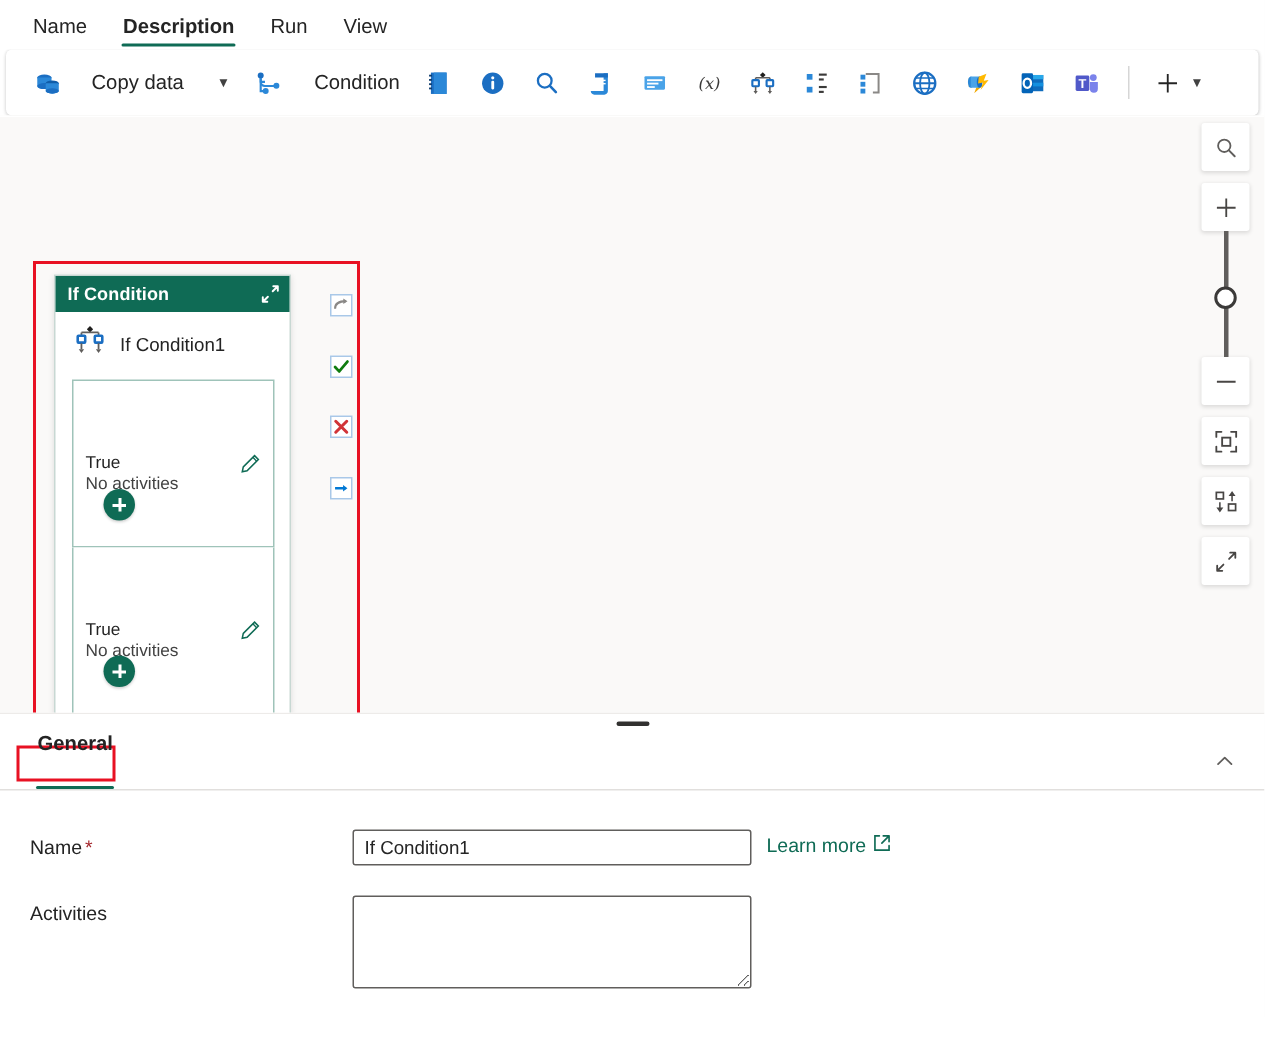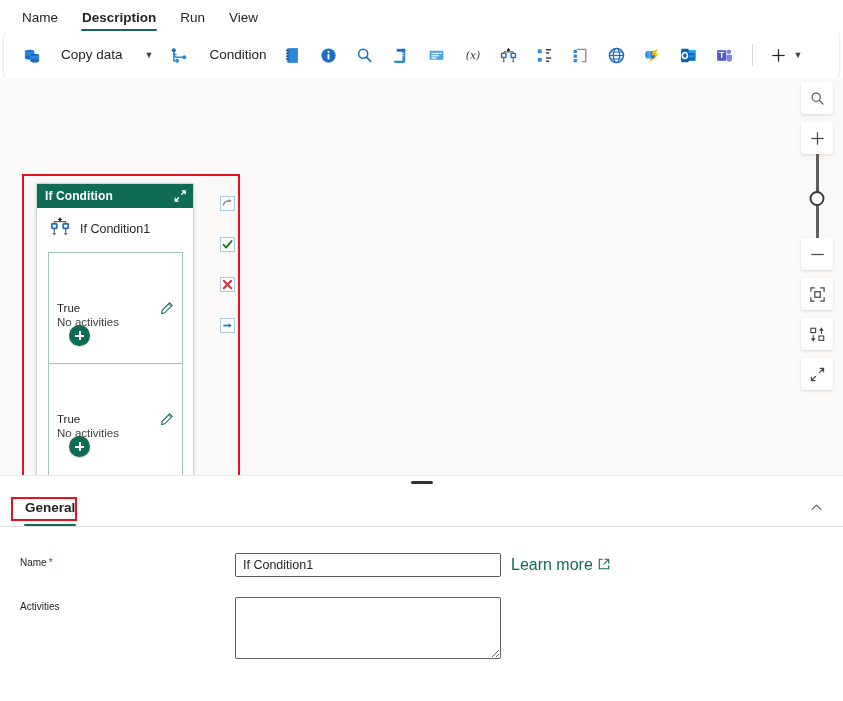--- a/index.html
+++ b/index.html
@@ -228,21 +228,21 @@
     height: 39px;
     border-bottom: 1px solid #e1dfdd;
     padding: 0 14px 0 16px;
     position: relative;
   }
   .tab {
     font-size: 13.5px;
     color: #242424;
     padding: 0 9px;
     height: 38px;
-    display: flex; align-items: center;
+    display: flex; 
     cursor: pointer;
     position: relative;
   }
   .tab.active { font-weight: bold; }
   .tab.active::after {
     content: "";
     position: absolute;
     left: 8px; right: 8px; bottom: 0;
     height: 2.5px; background: #0f6b55; border-radius: 2px;
   }
@@ -267,21 +267,21 @@
     cursor: pointer;
     display: flex; align-items: center; justify-content: center;
     width: 26px; height: 26px;
     color: #605e5c;
   }
 
   .form { padding: 26px 0 0 20px; }
   .form-row { display: flex; align-items: flex-start; margin-bottom: 20px; }
   .form-label {
     width: 215px;
-    font-size: 10px;
+    font-size: 13px;
     color: #242424;
     padding-top: 4px;
     flex: none;
   }
   .req { color: #a4262c; margin-left: 2px; }
   .txtinput {
     width: 266px; height: 24px;
     border: 1px solid #605e5c;
     border-radius: 2px;
     font-size: 12.5px;
@@ -298,21 +298,21 @@
     font-size: 12.5px;
     font-family: "Liberation Sans", sans-serif;
     color: #242424;
     padding: 5px 7px;
     outline: none;
     resize: both;
     background: #ffffff;
   }
   .learn {
     margin-left: 10px;
-    font-size: 16px;
+    font-size: 13px;
     color: #0f6b55;
     text-decoration: none;
     cursor: pointer;
     display: flex; align-items: center; gap: 5px;
     padding-top: 3px;
     white-space: nowrap;
   }
 </style>
 </head>
 <body>

